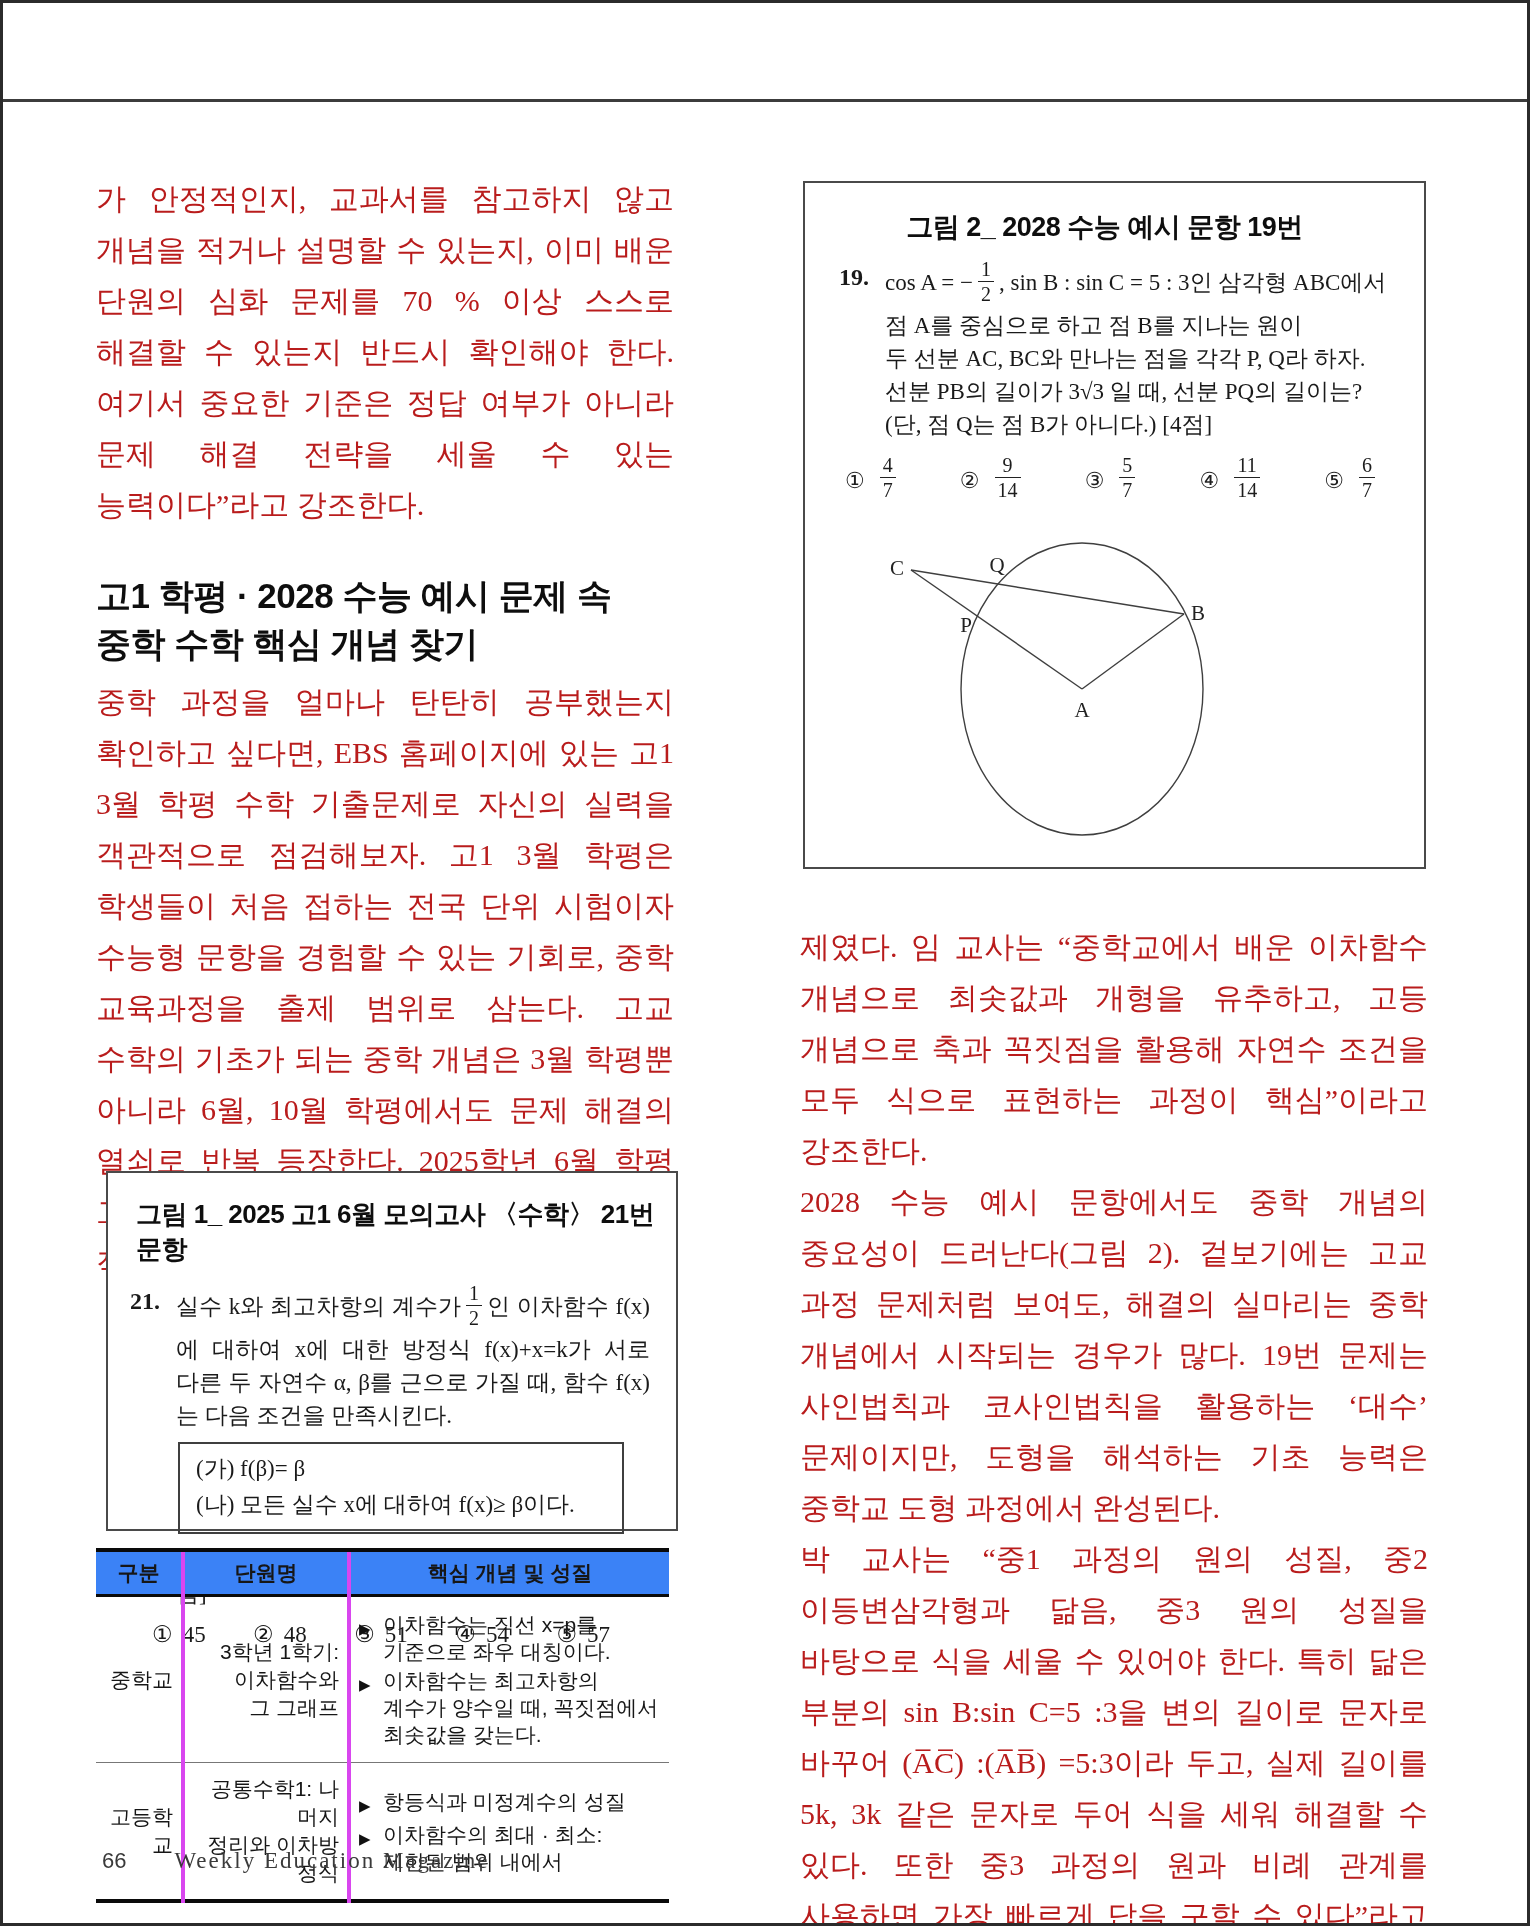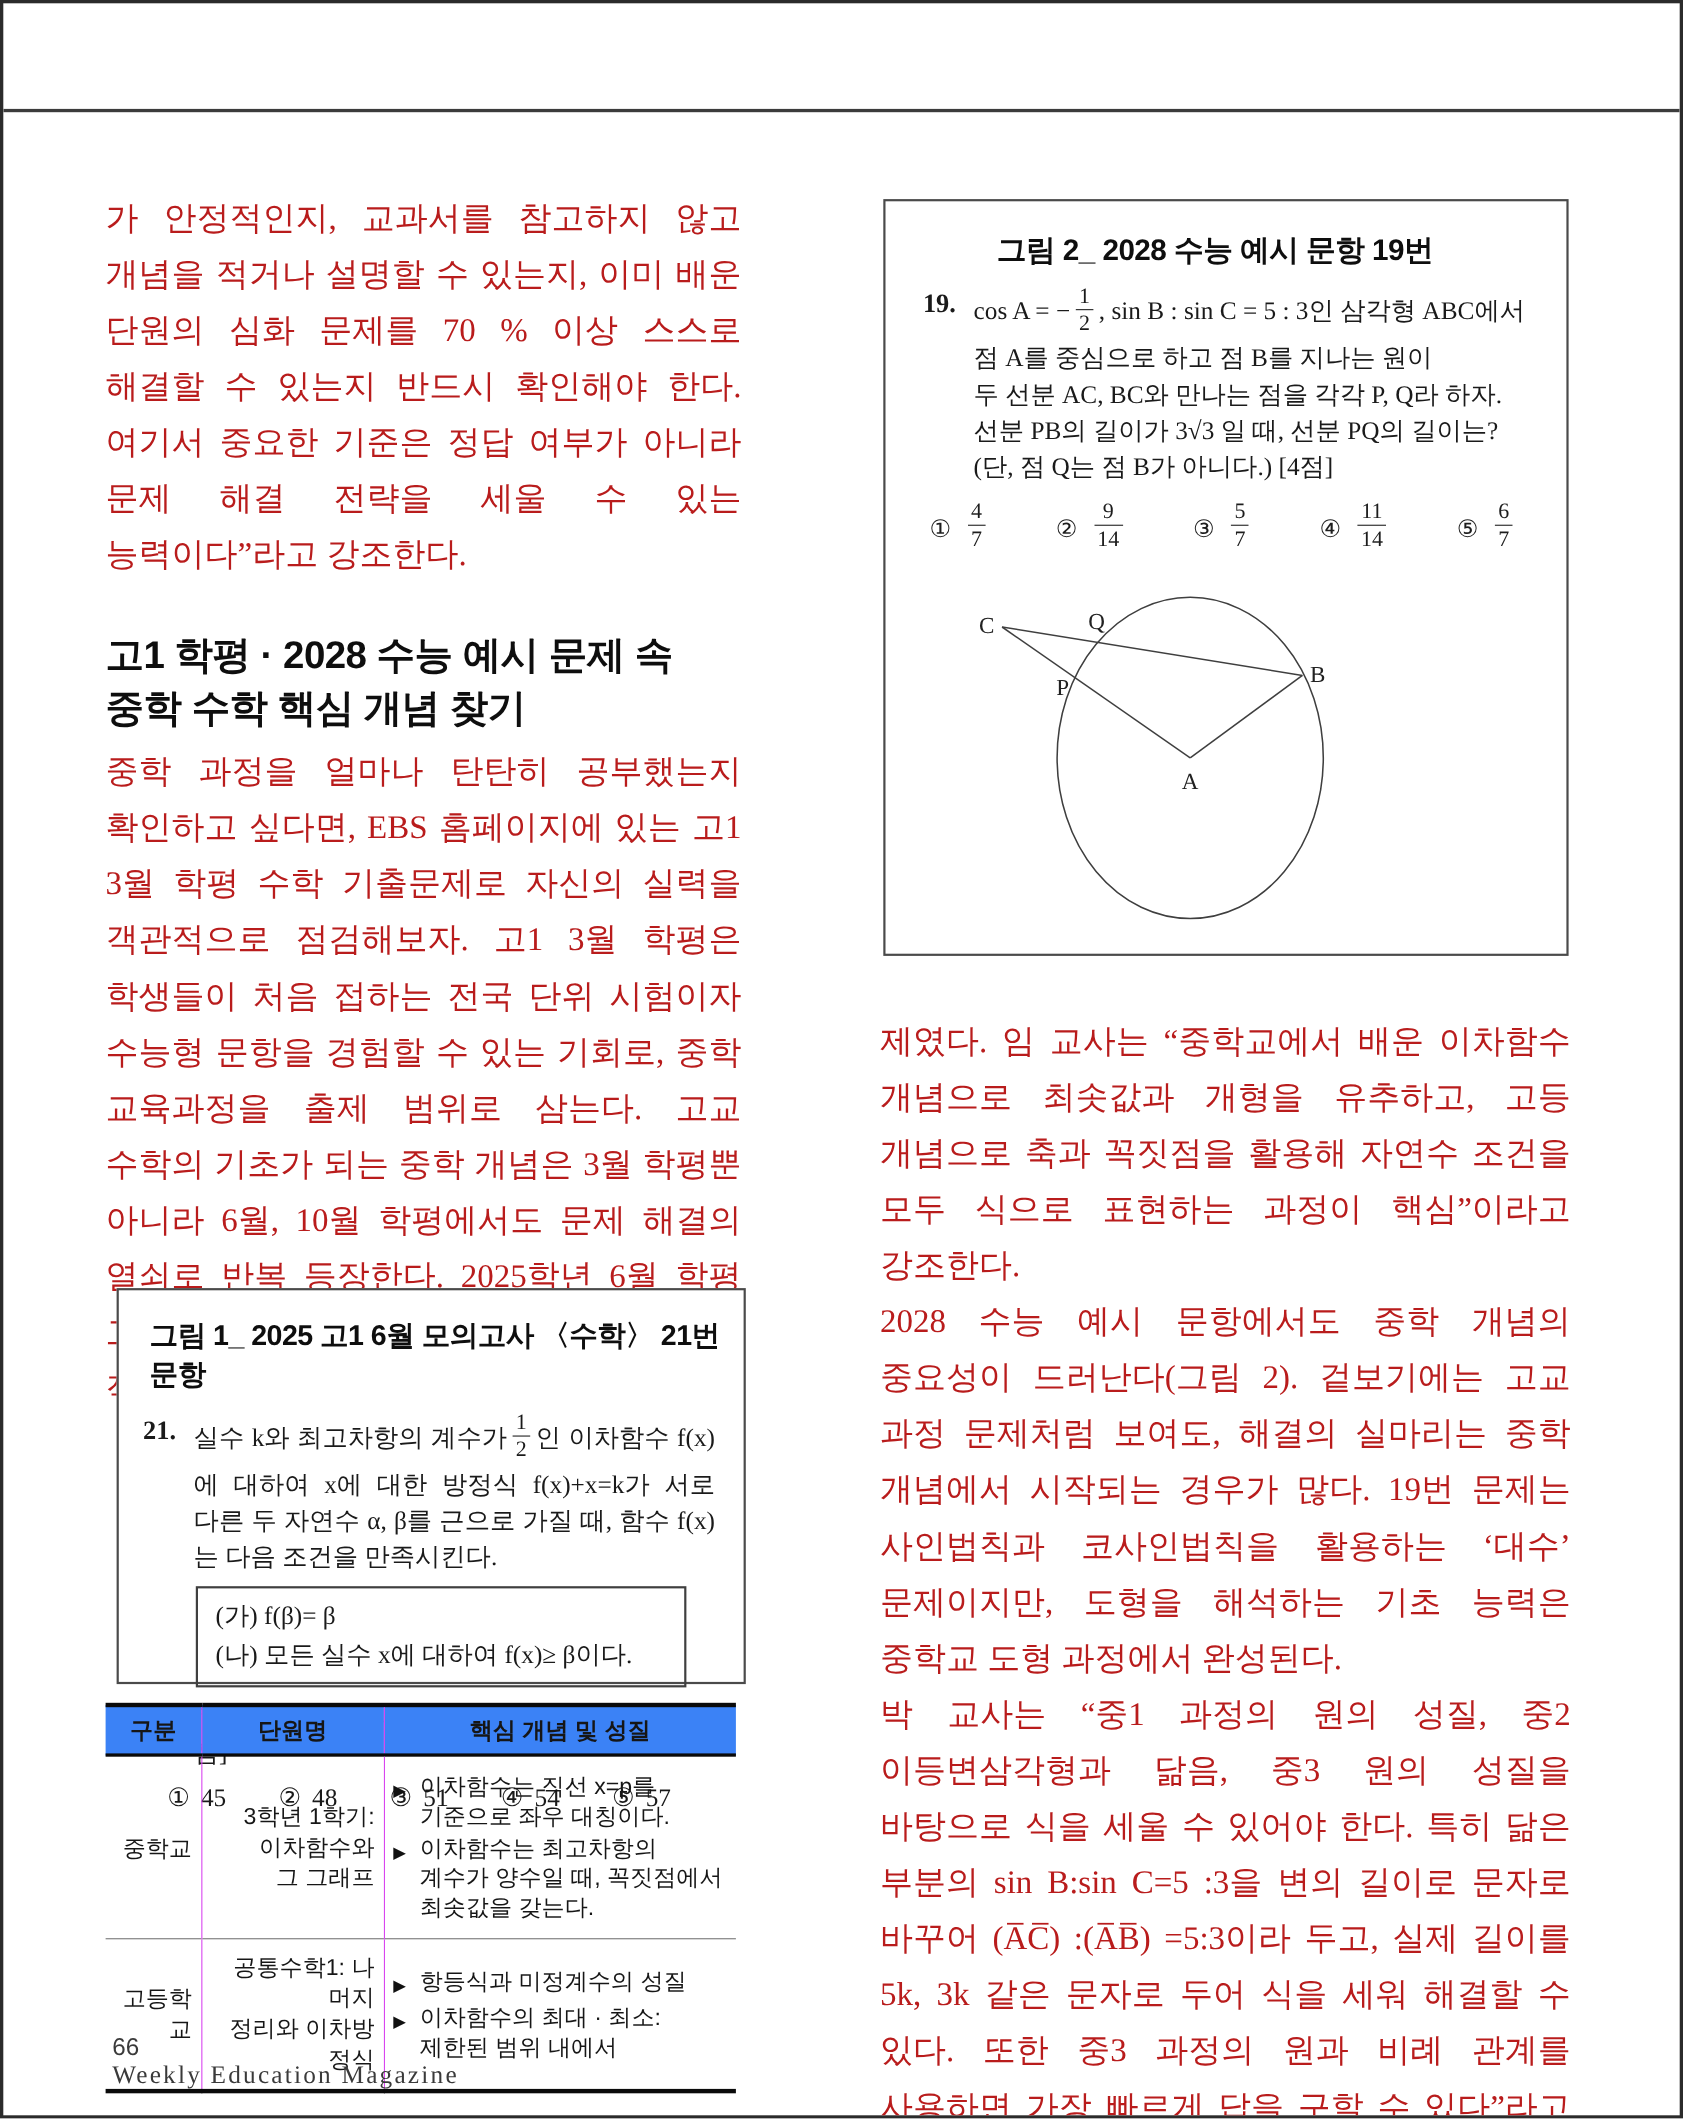--- a/index.html
+++ b/index.html
@@ -70,31 +70,31 @@
     font-family:"Liberation Sans", sans-serif; font-size:21px; color:#161616;
   }
   .concept-table col.c1 { width:87px; } .concept-table col.c2 { width:166px; } .concept-table col.c3 { width:320px; }
   .concept-table th {
     border-top:4px solid #0a0a0a; border-bottom:3px solid #0a0a0a;
     font-weight:bold; text-align:center; padding:7px 4px; background:#3b82f6;
   }
   .concept-table td { border-top:1px solid #777; padding:12px 8px; vertical-align:middle; }
   .concept-table tr:first-child td { border-top:none; }
   .concept-table { border-bottom:4px solid #0a0a0a; }
-  .concept-table th + th, .concept-table td + td { border-left:1px solid #d946ef; }
+  .concept-table th + th, .concept-table td + td { border-left:4px solid #d946ef; }
   .cell-center { text-align:right; }
   .pre-line { white-space:pre-line; line-height:28px; }
   .concept-list .item { display:flex; line-height:27px; margin:2px 0; }
   .concept-list .tri { flex:0 0 24px; font-size:15px; padding-top:4px; color:#111; }
   .concept-list .txt { flex:1; word-break:keep-all; }
 
   
   .footer {
-    position:absolute; left:99px; top:1845px; display:flex; align-items:flex-start;
-    font-family:"Liberation Sans", sans-serif; color:#3a3a3a;flex-direction:column;
+    position:absolute; left:99px; top:1845px; display:flex; align-items:flex-end;
+    font-family:"Liberation Sans", sans-serif; color:#3a3a3a;
   }
   .footer .page-no { font-size:22px; margin-right:48px; }
   .footer .mag-name { font-size:23px; letter-spacing:2px;font-family:Liberation Serif, serif; }
 
   svg text { font-family:"Liberation Serif", serif; font-size:21px; fill:#222; }
 </style>
 </head>
 <body>
 
 <div class="page">

